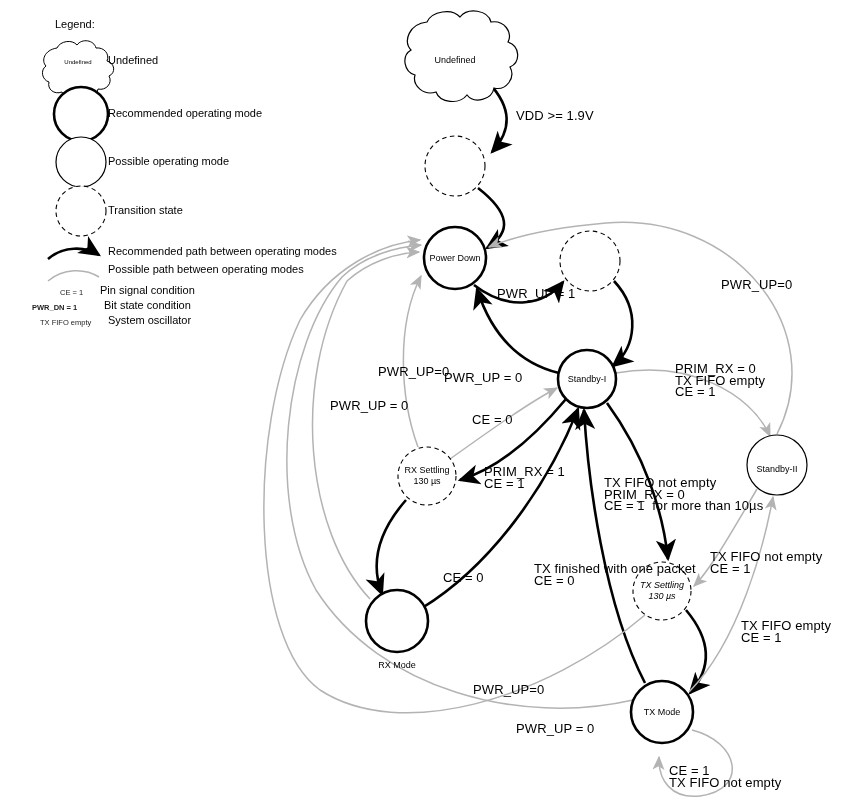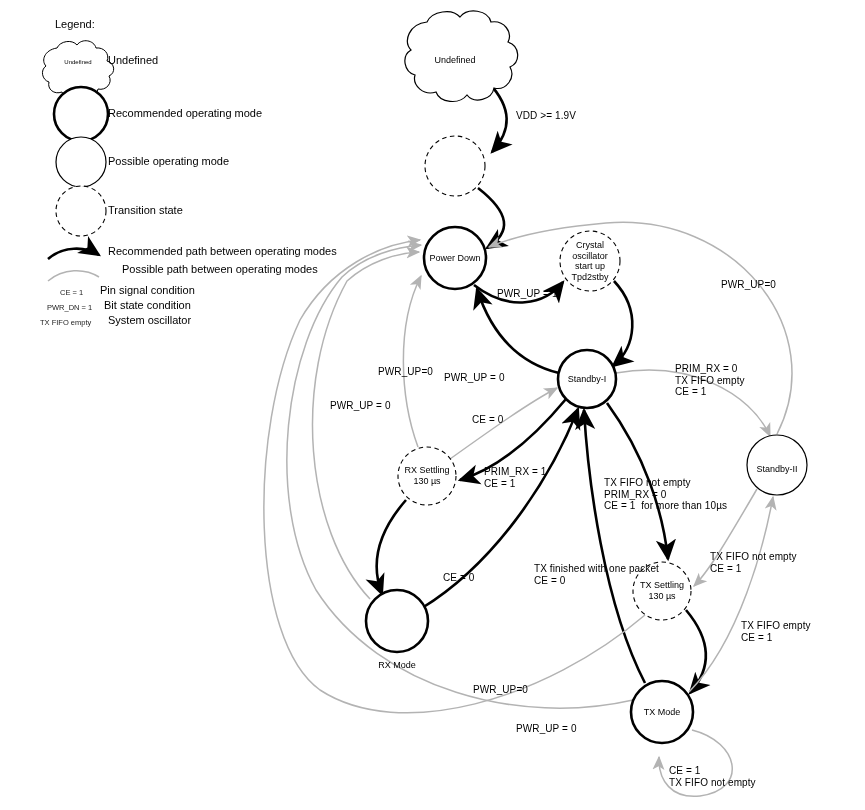--- a/index.html
+++ b/index.html
@@ -1,21 +1,21 @@
 <!DOCTYPE html>
 <html><head>
 <meta charset="utf-8">
 <style>
   html,body{margin:0;padding:0;background:#fff;}
   body{width:865px;height:810px;position:relative;
        font-family:"Liberation Sans","DejaVu Sans",sans-serif;color:#000;
        overflow:hidden;}
   #stage{position:absolute;left:0;top:0;width:865px;height:810px;}
   svg.layer{position:absolute;left:0;top:0;width:865px;height:810px;}
-  .lbl{position:absolute;font-size:10px;line-height:11.5px;color:#000;
+  .lbl{position:absolute;font-size:13px;line-height:11.5px;color:#000;
        white-space:pre;letter-spacing:.1px;}
   .legend-title{position:absolute;font-size:11px;font-weight:normal;}
   .legend-text{position:absolute;font-size:11px;}
   .legend-small{position:absolute;font-size:7.5px;color:#222;}
   .node-text{position:absolute;font-size:9px;text-align:center;
              line-height:10.5px;white-space:pre;color:#000;}
 </style>
 </head>
 <body>
 
@@ -101,30 +101,26 @@
 
     <circle cx="397" cy="621" r="31" fill="#fff" stroke="#000" stroke-width="2.6"></circle>
 
     <circle cx="662" cy="591" r="29" fill="#fff" stroke="#000" stroke-width="1.1" stroke-dasharray="4.5,3.5"></circle>
 
     <circle cx="662" cy="712" r="31" fill="#fff" stroke="#000" stroke-width="2.6"></circle>
   </svg>
 
   <div class="node-text" style="left:405px;top:55px;width:100px;">Undefined</div>
   <div class="node-text" style="left:405px;top:253px;width:100px;">Power Down</div>
-  <div class="node-text" style="left:540px;top:240px;width:100px;">Crystal
-oscillator
-start up
-Tpd2stby</div>
   <div class="node-text" style="left:537px;top:374px;width:100px;">Standby-I</div>
   <div class="node-text" style="left:727px;top:464px;width:100px;">Standby-II</div>
   <div class="node-text" style="left:377px;top:465px;width:100px;">RX Settling
 130 µs</div>
   <div class="node-text" style="left:347px;top:616px;width:100px;margin-top:44px;">RX Mode</div>
-  <div class="node-text" style="left:612px;top:580px;width:100px;">TX Settling
+  <div class="node-text" style="left:612px;top:580px;width:100px;font-style:italic;">TX Settling
 130 µs</div>
   <div class="node-text" style="left:612px;top:707px;width:100px;">TX Mode</div>
 
   <div class="lbl" style="left:516px;top:110px;">VDD &gt;= 1.9V</div>
   <div class="lbl" style="left:497px;top:288px;">PWR_UP = 1</div>
   <div class="lbl" style="left:721px;top:279px;">PWR_UP=0</div>
   <div class="lbl" style="left:675px;top:363px;">PRIM_RX = 0
 TX FIFO empty
 CE = 1</div>
   <div class="lbl" style="left:378px;top:366px;">PWR_UP=0</div>
@@ -172,22 +168,22 @@
         <path d="M0,0.6 L8.4,4.5 L0,8.4 L2.2,4.5 Z" fill="#000"></path>
       </marker>
     </defs>
   </svg>
 
   <div class="legend-text" style="left:108px;top:54px;">Undefined</div>
   <div class="legend-text" style="left:108px;top:107px;">Recommended operating mode</div>
   <div class="legend-text" style="left:108px;top:155px;">Possible operating mode</div>
   <div class="legend-text" style="left:108px;top:204px;">Transition state</div>
   <div class="legend-text" style="left:108px;top:245px;">Recommended path between operating modes</div>
-  <div class="legend-text" style="left:122px;top:263px;">Possible path between operating modes</div>
+  <div class="legend-text" style="left:108px;top:263px;">Possible path between operating modes</div>
 
   <div class="legend-small" style="left:60px;top:288px;">CE = 1</div>
   <div class="legend-text" style="left:100px;top:284px;">Pin signal condition</div>
-  <div class="legend-small" style="left:47px;top:303px;">PWR_DN = 1</div>
+  <div class="legend-small" style="left:32px;top:303px;font-weight:bold;">PWR_DN = 1</div>
   <div class="legend-text" style="left:104px;top:299px;">Bit state condition</div>
   <div class="legend-small" style="left:40px;top:318px;">TX FIFO empty</div>
   <div class="legend-text" style="left:108px;top:314px;">System oscillator</div>
 
 </div>
 
 </body></html>

